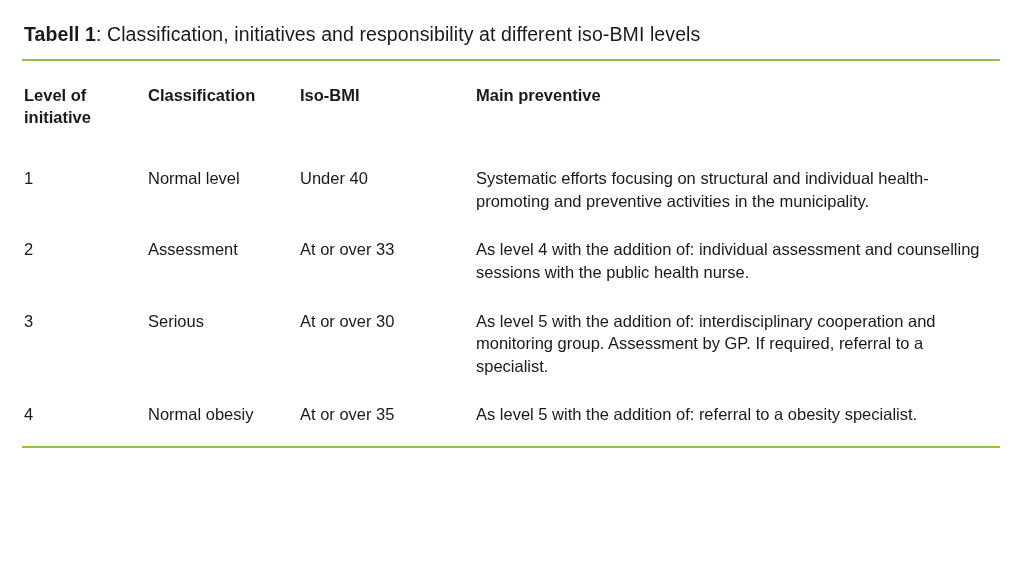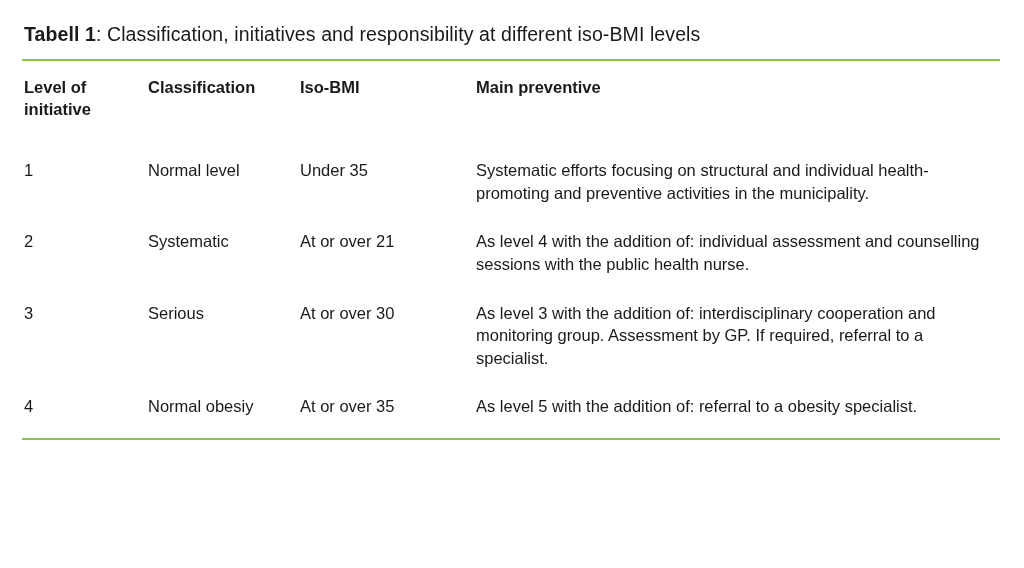--- a/index.html
+++ b/index.html
@@ -33,21 +33,21 @@
   }
   .rule {
     height: 0;
     border-top: 2px solid #8cc44b;
     width: 978px;
   }
   table.data {
     border-collapse: collapse;
     width: 978px;
     table-layout: fixed;
-    margin-top: 0;
+    margin-top: 8px;
   }
   table.data col.c0 { width: 124px; }
   table.data col.c1 { width: 152px; }
   table.data col.c2 { width: 176px; }
   table.data col.c3 { width: 526px; }
 
   table.data th {
     text-align: left;
     vertical-align: top;
     font-weight: bold;
@@ -97,34 +97,34 @@
         <th>Level of initiative</th>
         <th>Classification</th>
         <th>Iso-BMI</th>
         <th>Main preventive</th>
       </tr>
     </thead>
     <tbody>
       <tr>
         <td>1</td>
         <td>Normal level</td>
-        <td>Under 35</td>
+        <td>Under 40</td>
         <td>Systematic efforts focusing on structural and individual health-promoting and preventive activities in the municipality.</td>
       </tr>
       <tr>
         <td>2</td>
-        <td>Systematic</td>
-        <td>At or over 21</td>
+        <td>Assessment</td>
+        <td>At or over 33</td>
         <td>As level 4 with the addition of: individual assessment and counselling sessions with the public health nurse.</td>
       </tr>
       <tr>
         <td>3</td>
         <td>Serious</td>
         <td>At or over 30</td>
-        <td>As level 3 with the addition of: interdisciplinary cooperation and monitoring group. Assessment by GP. If required, referral to a specialist.</td>
+        <td>As level 5 with the addition of: interdisciplinary cooperation and monitoring group. Assessment by GP. If required, referral to a specialist.</td>
       </tr>
       <tr>
         <td>4</td>
         <td>Normal obesiy</td>
         <td>At or over 35</td>
         <td>As level 5 with the addition of: referral to a obesity specialist.</td>
       </tr>
     </tbody>
   </table>
 

